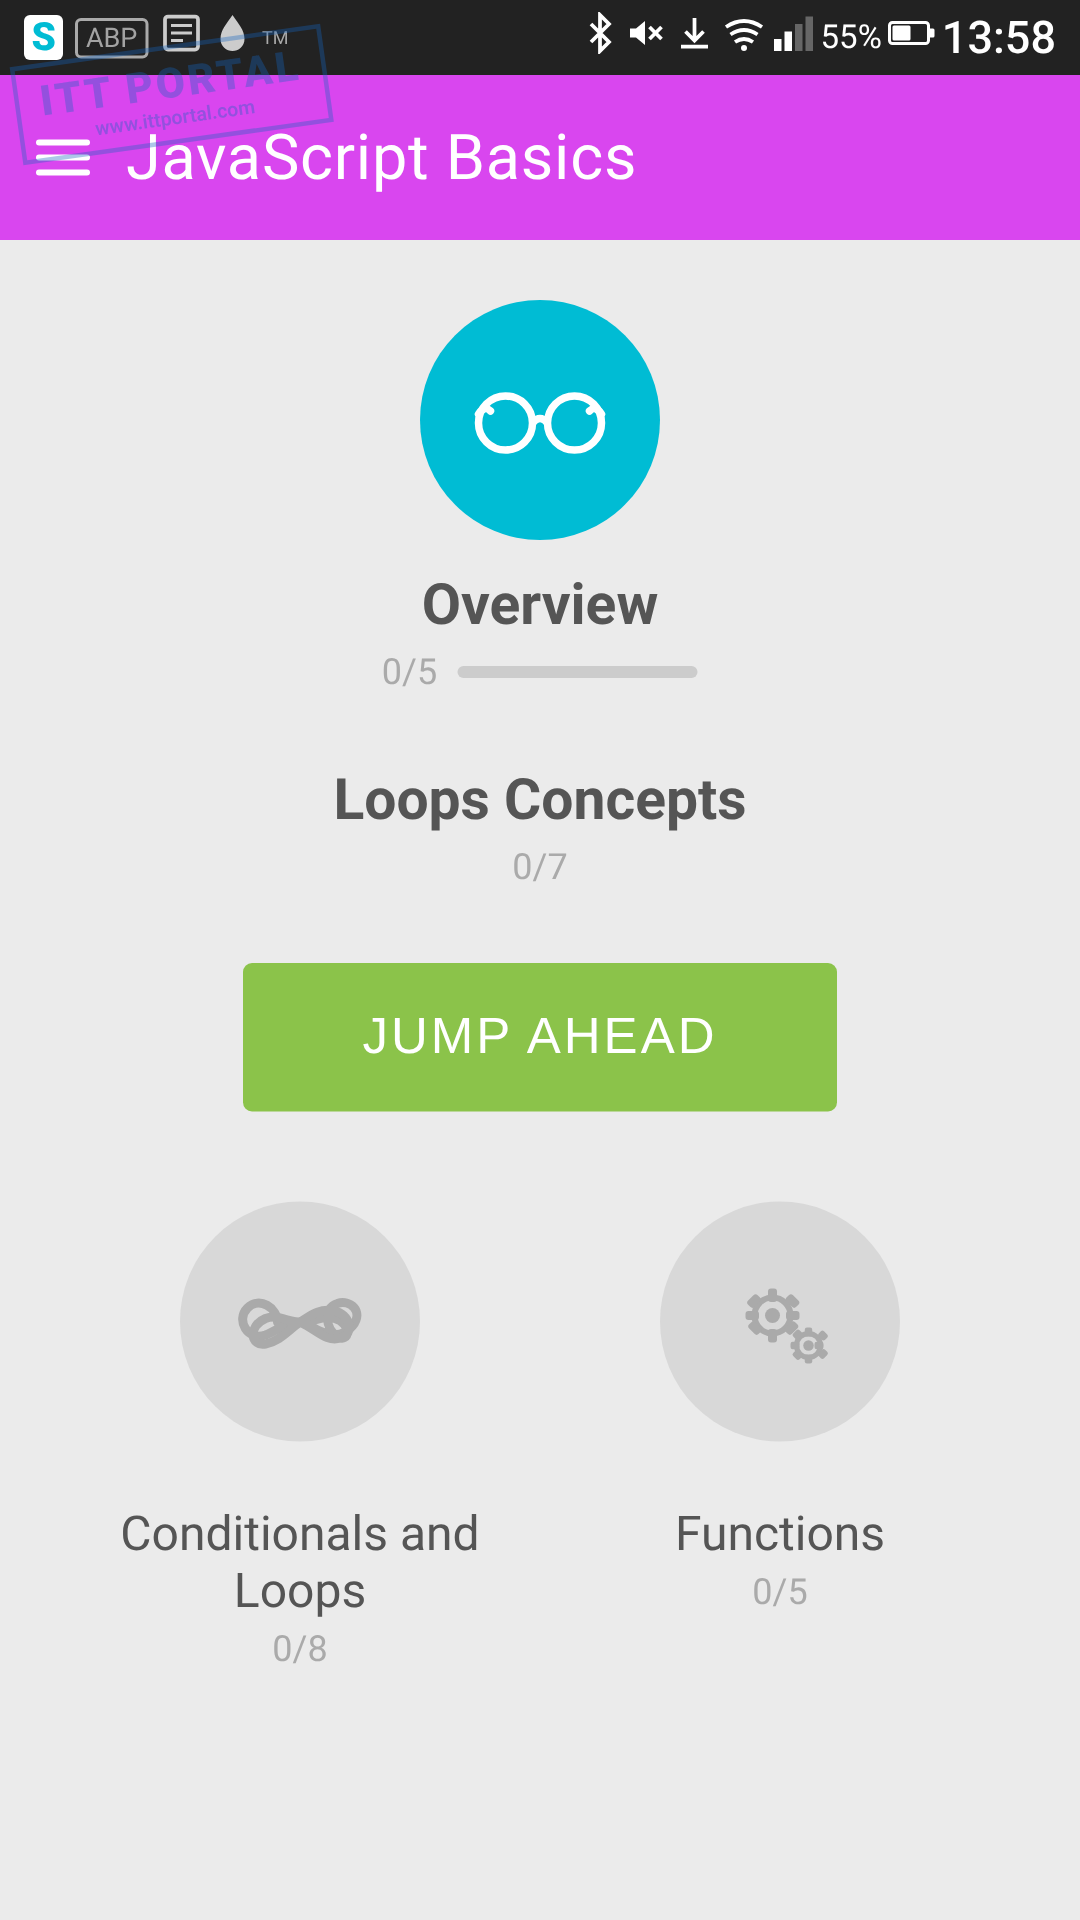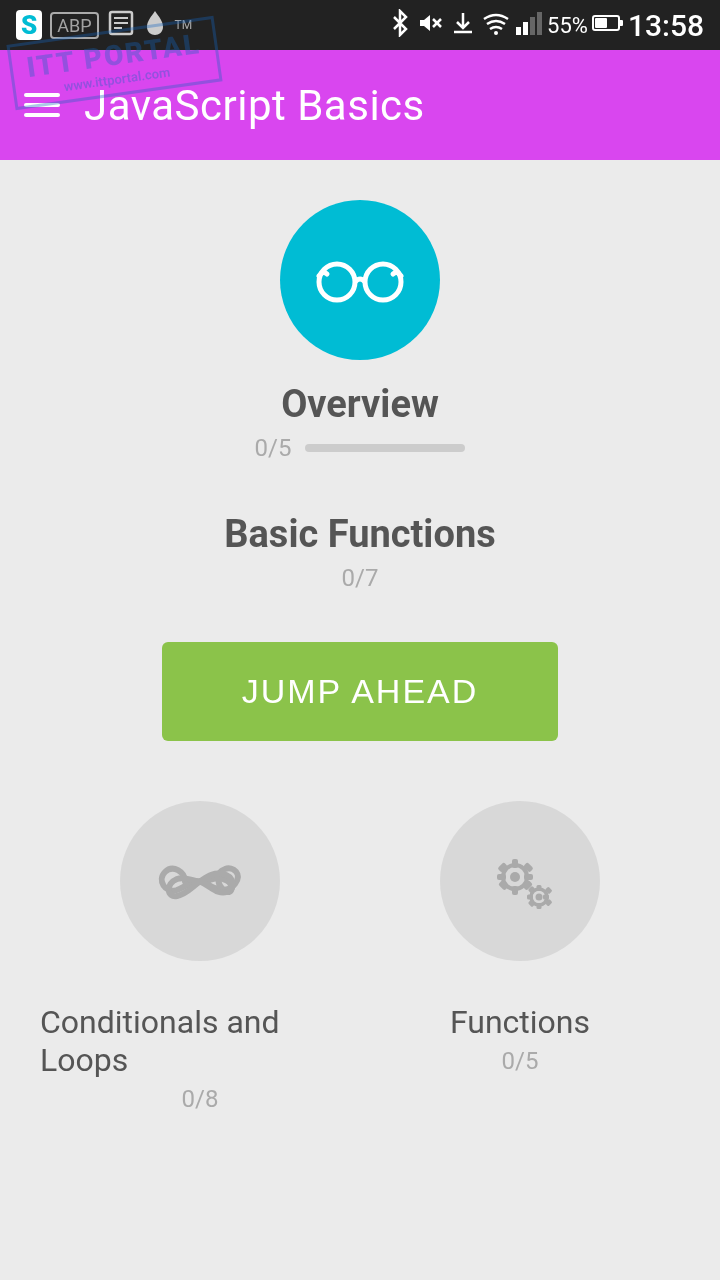--- a/index.html
+++ b/index.html
@@ -183,20 +183,21 @@
     .bottom-section {
       display: flex;
       flex-direction: column;
       align-items: center;
       flex: 1;
     }
     .bottom-section-title {
       font-size: 32px;
       color: #555;
       font-weight: 400;
+      text-align: center;
       margin-bottom: 6px;
       margin-top: 20px;
     }
     .bottom-section-progress {
       font-size: 24px;
       color: #aaa;
     }
 
     
     .glasses-svg {
@@ -318,21 +319,21 @@
     <div class="section-title">Overview</div>
     <div class="section-progress">
       <span>0/5</span>
       <div class="progress-bar-track">
         <div class="progress-bar-fill" style="width:0%"></div>
       </div>
     </div>
   </div>
 
   <div class="section">
-    <div class="section-title">Basic Functions</div>
+    <div class="section-title">Loops Concepts</div>
     <div class="section-progress">
       <span>0/7</span>
     </div>
   </div>
 
   <button class="jump-btn">JUMP AHEAD</button>
 
   <div class="bottom-row">
 
     <div class="bottom-section">

